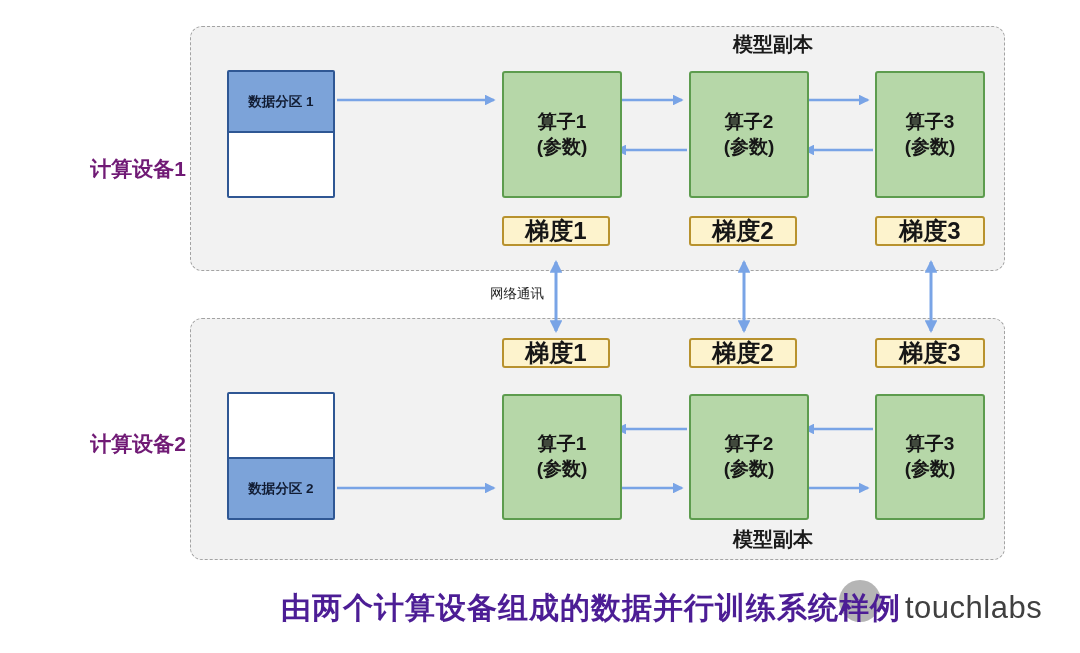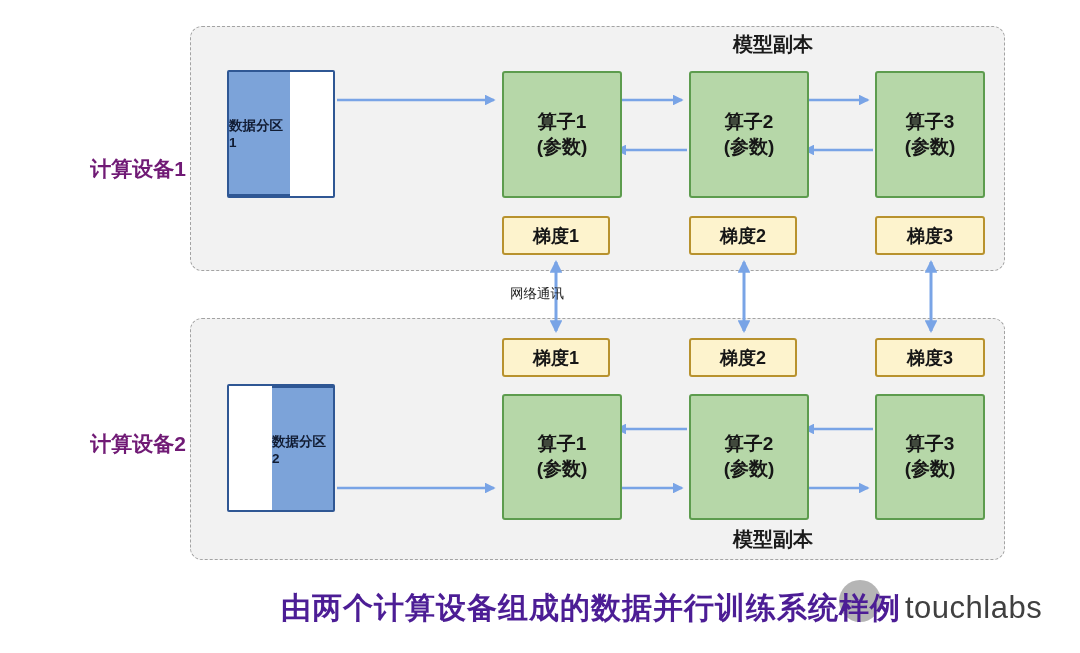--- a/index.html
+++ b/index.html
@@ -14,38 +14,38 @@
   }
   .panel.p1{top:26px;height:245px;}
   .panel.p2{top:318px;height:242px;}
   .arrows{position:absolute;inset:0;z-index:3;pointer-events:none;}
   .box{position:absolute;z-index:4;display:flex;align-items:center;justify-content:center;text-align:center;}
   .op{
     width:120px;height:127px;background:#b6d7a8;border:2px solid #5d9c4e;border-radius:3px;
     font-size:19px;font-weight:600;line-height:1.3;white-space:pre-line;color:#161616;
   }
   .grad{
-    width:108px;height:39px;background:#fdf3cd;border:2px solid #b8922e;border-radius:3px;
-    font-size:18px;font-weight:600;color:#161616;
+    width:108px;height:30px;background:#fdf3cd;border:2px solid #b8922e;border-radius:3px;
+    font-size:24px;font-weight:600;color:#161616;
   }
   .databox{
     position:absolute;z-index:4;width:108px;height:128px;border:2px solid #2f5794;
-    border-radius:2px;display:flex;flex-direction:row;background:#ffffff;
+    border-radius:2px;display:flex;flex-direction:column;background:#ffffff;
   }
   .db-blue{
     flex:0 0 61px;background:#7ca3d9;display:flex;align-items:center;justify-content:center;
     font-size:13.5px;font-weight:600;color:#111c33;
   }
   .databox.d1 .db-blue{border-bottom:2px solid #2f5794;}
   .databox.d2 .db-blue{border-top:2px solid #2f5794;}
   .db-white{flex:1 1 auto;background:#ffffff;}
   .lbl{position:absolute;z-index:4;text-align:right;}
   .replica{width:140px;font-size:20px;font-weight:600;color:#1b1b1b;}
   .devlabel{left:36px;width:150px;font-size:21px;font-weight:600;color:#701a75;}
-  .network{left:446px;top:285px;width:118px;font-size:13.5px;font-weight:500;color:#222;}
+  .network{left:426px;top:285px;width:118px;font-size:13.5px;font-weight:500;color:#222;}
   .caption{
     position:absolute;left:281px;top:588px;z-index:6;white-space:nowrap;
     font-size:30px;font-weight:700;letter-spacing:1px;color:#4c1d95;
   }
   .wm-text{
     position:absolute;left:905px;top:590px;z-index:2;font-size:31px;
     color:#404040;letter-spacing:0.5px;white-space:nowrap;
   }
   .wm-circle{
     position:absolute;left:839px;top:580px;width:42px;height:42px;border-radius:50%;
@@ -106,21 +106,21 @@
   <div class="box grad" style="left:502px;top:216px;">梯度1</div>
   <div class="box grad" style="left:689px;top:216px;">梯度2</div>
   <div class="box grad" style="left:875px;top:216px;width:110px;">梯度3</div>
 
   <div class="lbl network">网络通讯</div>
 
   <div class="box grad" style="left:502px;top:338px;">梯度1</div>
   <div class="box grad" style="left:689px;top:338px;">梯度2</div>
   <div class="box grad" style="left:875px;top:338px;width:110px;">梯度3</div>
 
-  <div class="databox d2" style="left:227px;top:384px;">
+  <div class="databox d2" style="left:227px;top:392px;">
     <div class="db-white"></div>
     <div class="db-blue" style="order:2;">数据分区 2</div>
   </div>
 
   <div class="box op" style="left:502px;top:394px;height:126px;">算子1
 (参数)</div>
   <div class="box op" style="left:689px;top:394px;height:126px;">算子2
 (参数)</div>
   <div class="box op" style="left:875px;top:394px;height:126px;width:110px;">算子3
 (参数)</div>

